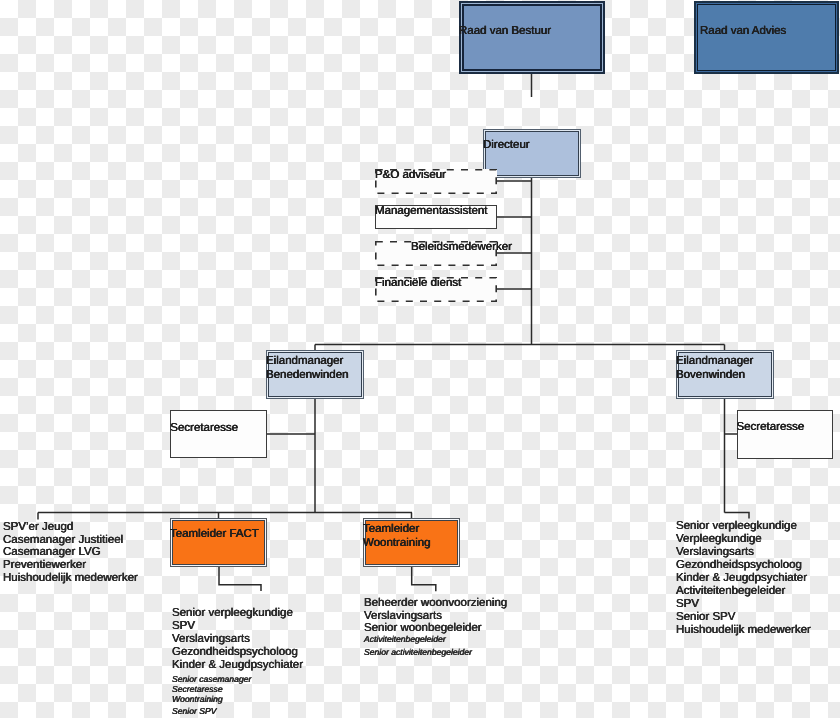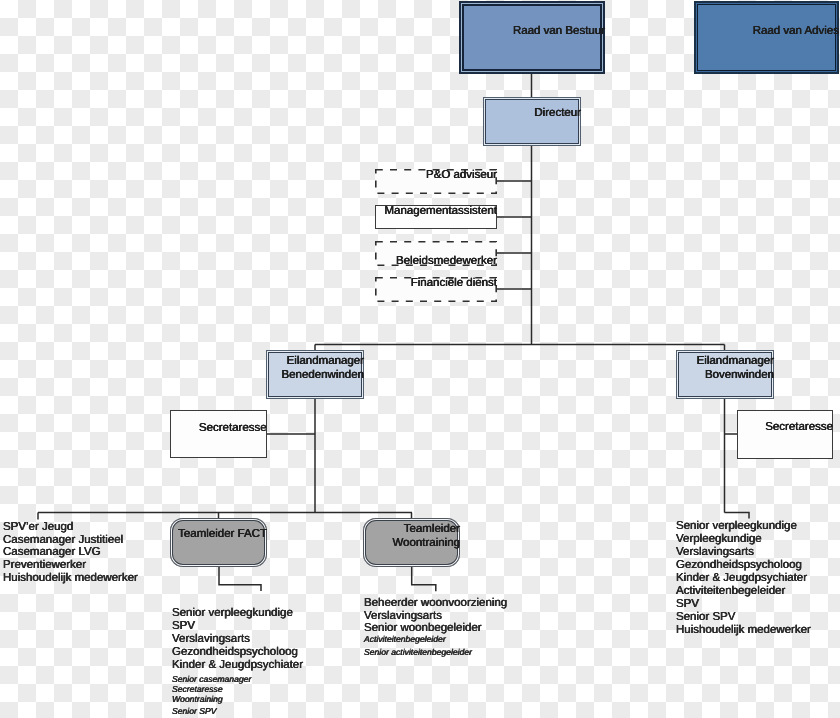--- a/index.html
+++ b/index.html
@@ -11,31 +11,31 @@
     transform:translateZ(0);
     background-color:#fff;
     background-image:
       linear-gradient(45deg,#ebebeb 25%,transparent 25%,transparent 75%,#ebebeb 75%),
       linear-gradient(45deg,#ebebeb 25%,transparent 25%,transparent 75%,#ebebeb 75%);
     background-size:36px 36px;
     background-position:0 0,18px 18px;
   }
   svg.lines{position:absolute;left:0;top:0;width:840px;height:718px;overflow:visible;}
   .node{position:absolute;box-sizing:border-box;color:#1f1f1f;font-size:11.5px;text-shadow:0.3px 0 0 currentColor, -0.3px 0 0 currentColor;}
-  .node .lbl{position:absolute;left:0;right:0;text-align:right;white-space:nowrap;line-height:1;}
+  .node .lbl{position:absolute;left:0;right:0;text-align:left;white-space:nowrap;line-height:1;}
   .n-bestuur{background:#7494bf;
      box-shadow:inset 0 0 0 2px #1b2c42, inset 0 0 0 3px #9cb4d2, inset 0 0 0 5px #16243a;}
   .n-advies{background:#4f7cac;
      box-shadow:inset 0 0 0 2px #1b3147, inset 0 0 0 3px #3d6a9e, inset 0 0 0 4px #0f1c2b;}
   .n-dir{background:#adc0dc;
-     box-shadow:inset 0 0 0 1px #525f6e, inset 0 0 0 2px #dfe7f0, inset 0 0 0 3px #333f4e;}
+     box-shadow:inset 0 0 0 1px #525f6e, inset 0 0 0 2px #dfe7f0, inset 0 0 0 3px #333f4e;margin-top:32px;}
   .n-em{background:#cad6e6;
      box-shadow:inset 0 0 0 1px #525f6e, inset 0 0 0 2px #e7edf4, inset 0 0 0 3px #333f4e;}
-  .n-tl{background:#a3a3a3;
-     box-shadow:inset 0 0 0 1px #53585e, inset 0 0 0 2px #f3f5f9, inset 0 0 0 3px #3b4149;border-radius:13px;}
+  .n-tl{background:#f97316;
+     box-shadow:inset 0 0 0 1px #53585e, inset 0 0 0 2px #f3f5f9, inset 0 0 0 3px #3b4149;}
   .n-plain{background:#fdfdfd;box-shadow:inset 0 0 0 1px #3b3b3b;}
   .n-dash{background:#fcfcfc;}
   .txtlist{position:absolute;color:#2b2b2b;font-size:11.5px;text-shadow:0.3px 0 0 currentColor, -0.3px 0 0 currentColor;}
   .txtlist div{position:absolute;left:0;white-space:nowrap;line-height:1;}
   .txtlist div.sm{font-size:8.6px;font-style:italic;}
 </style>
 </head>
 <body>
 
 <svg class="lines" viewBox="0 0 840 718">
@@ -77,21 +77,21 @@
 
 <div class="node n-dash" style="left:375px;top:169px;width:122px;height:25px;">
   <span class="lbl" style="top:1px;">P&amp;O adviseur</span>
 </div>
 
 <div class="node n-plain" style="left:375px;top:205px;width:122px;height:24px;">
   <span class="lbl" style="top:1px;">Managementassistent</span>
 </div>
 
 <div class="node n-dash" style="left:375px;top:241px;width:122px;height:25px;">
-  <span class="lbl" style="top:15px;">Beleidsmedewerker</span>
+  <span class="lbl" style="top:1px;padding-left:36px;">Beleidsmedewerker</span>
 </div>
 
 <div class="node n-dash" style="left:375px;top:277px;width:122px;height:25px;padding-left:12px;">
   <span class="lbl" style="top:1px;">Financiële dienst</span>
 </div>
 
 <div class="node n-em" style="left:266px;top:349.5px;width:98px;height:49px;">
   <span class="lbl" style="top:6.9px;">Eilandmanager</span>
   <span class="lbl" style="top:20.8px;">Benedenwinden</span>
 </div>

